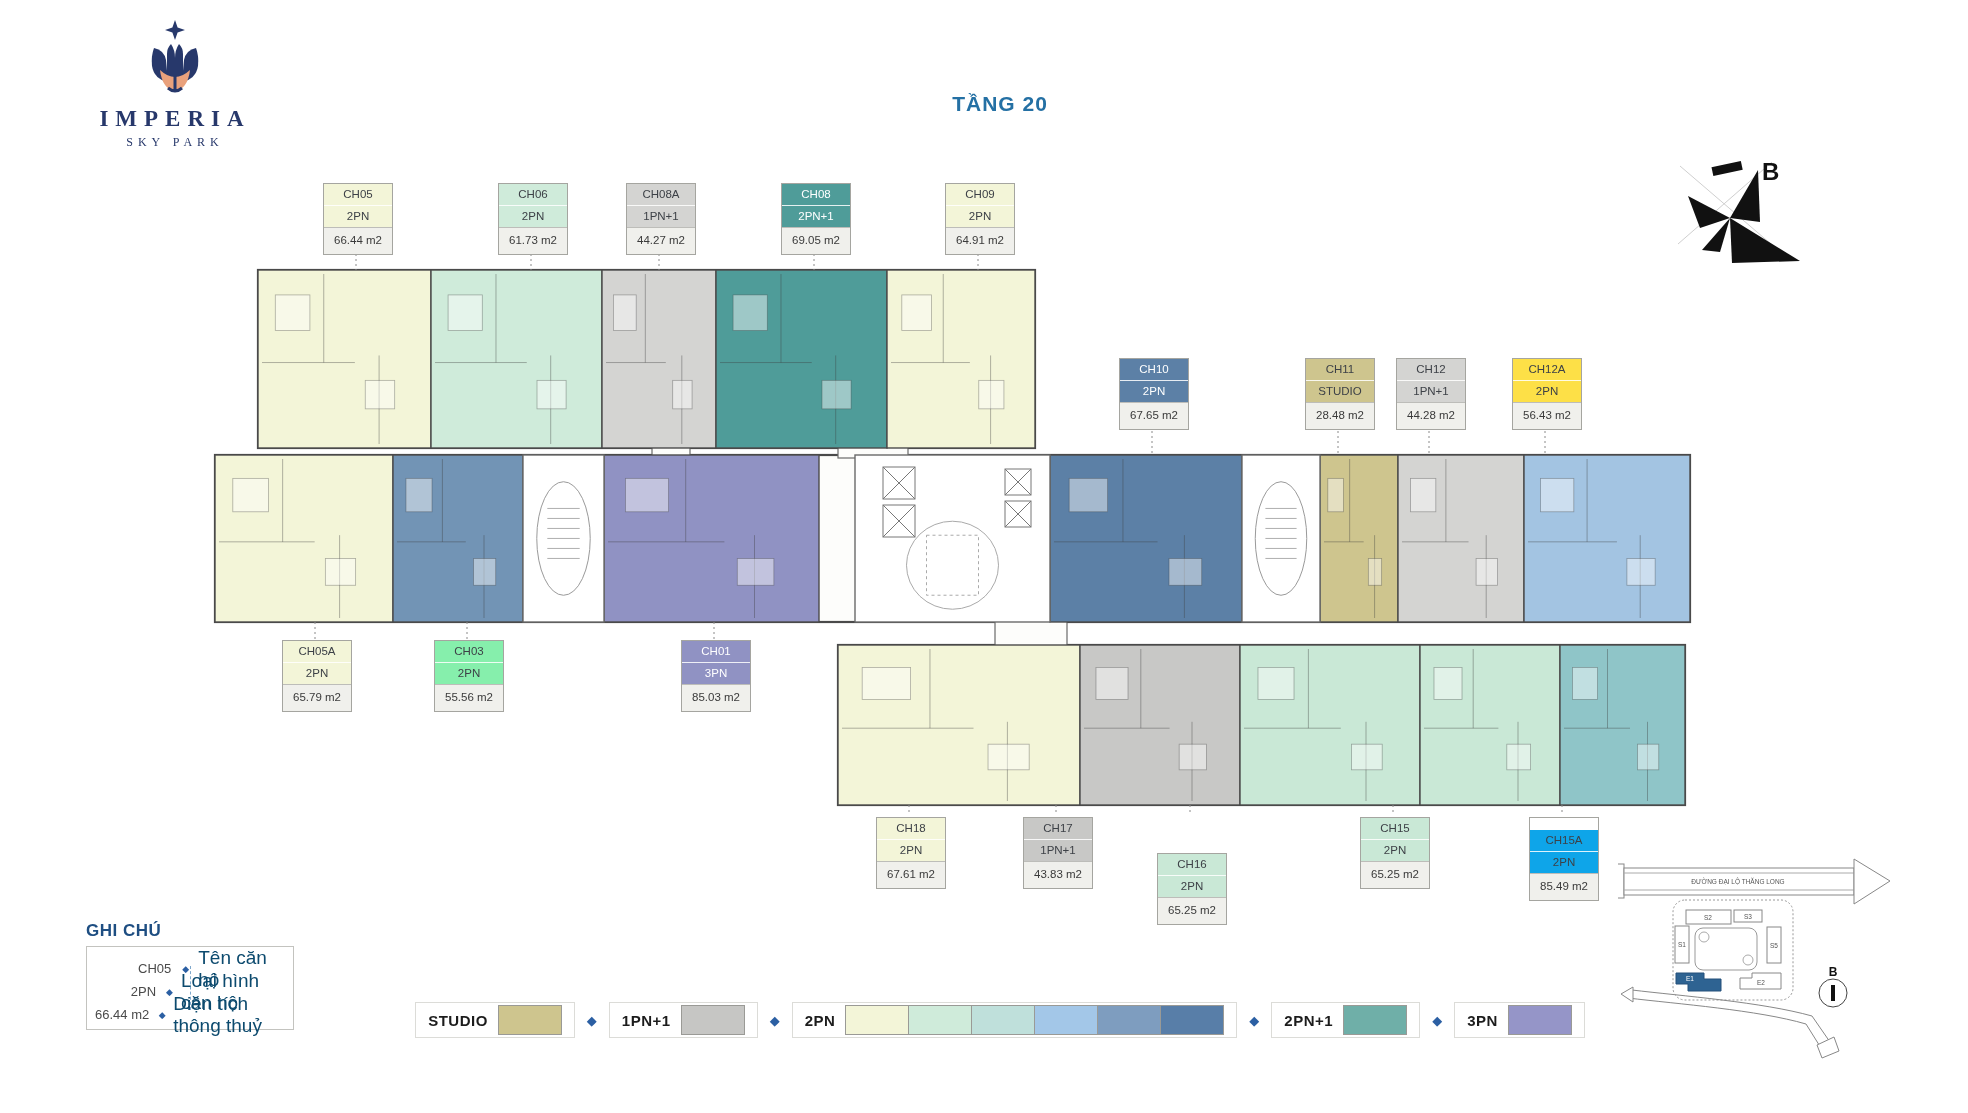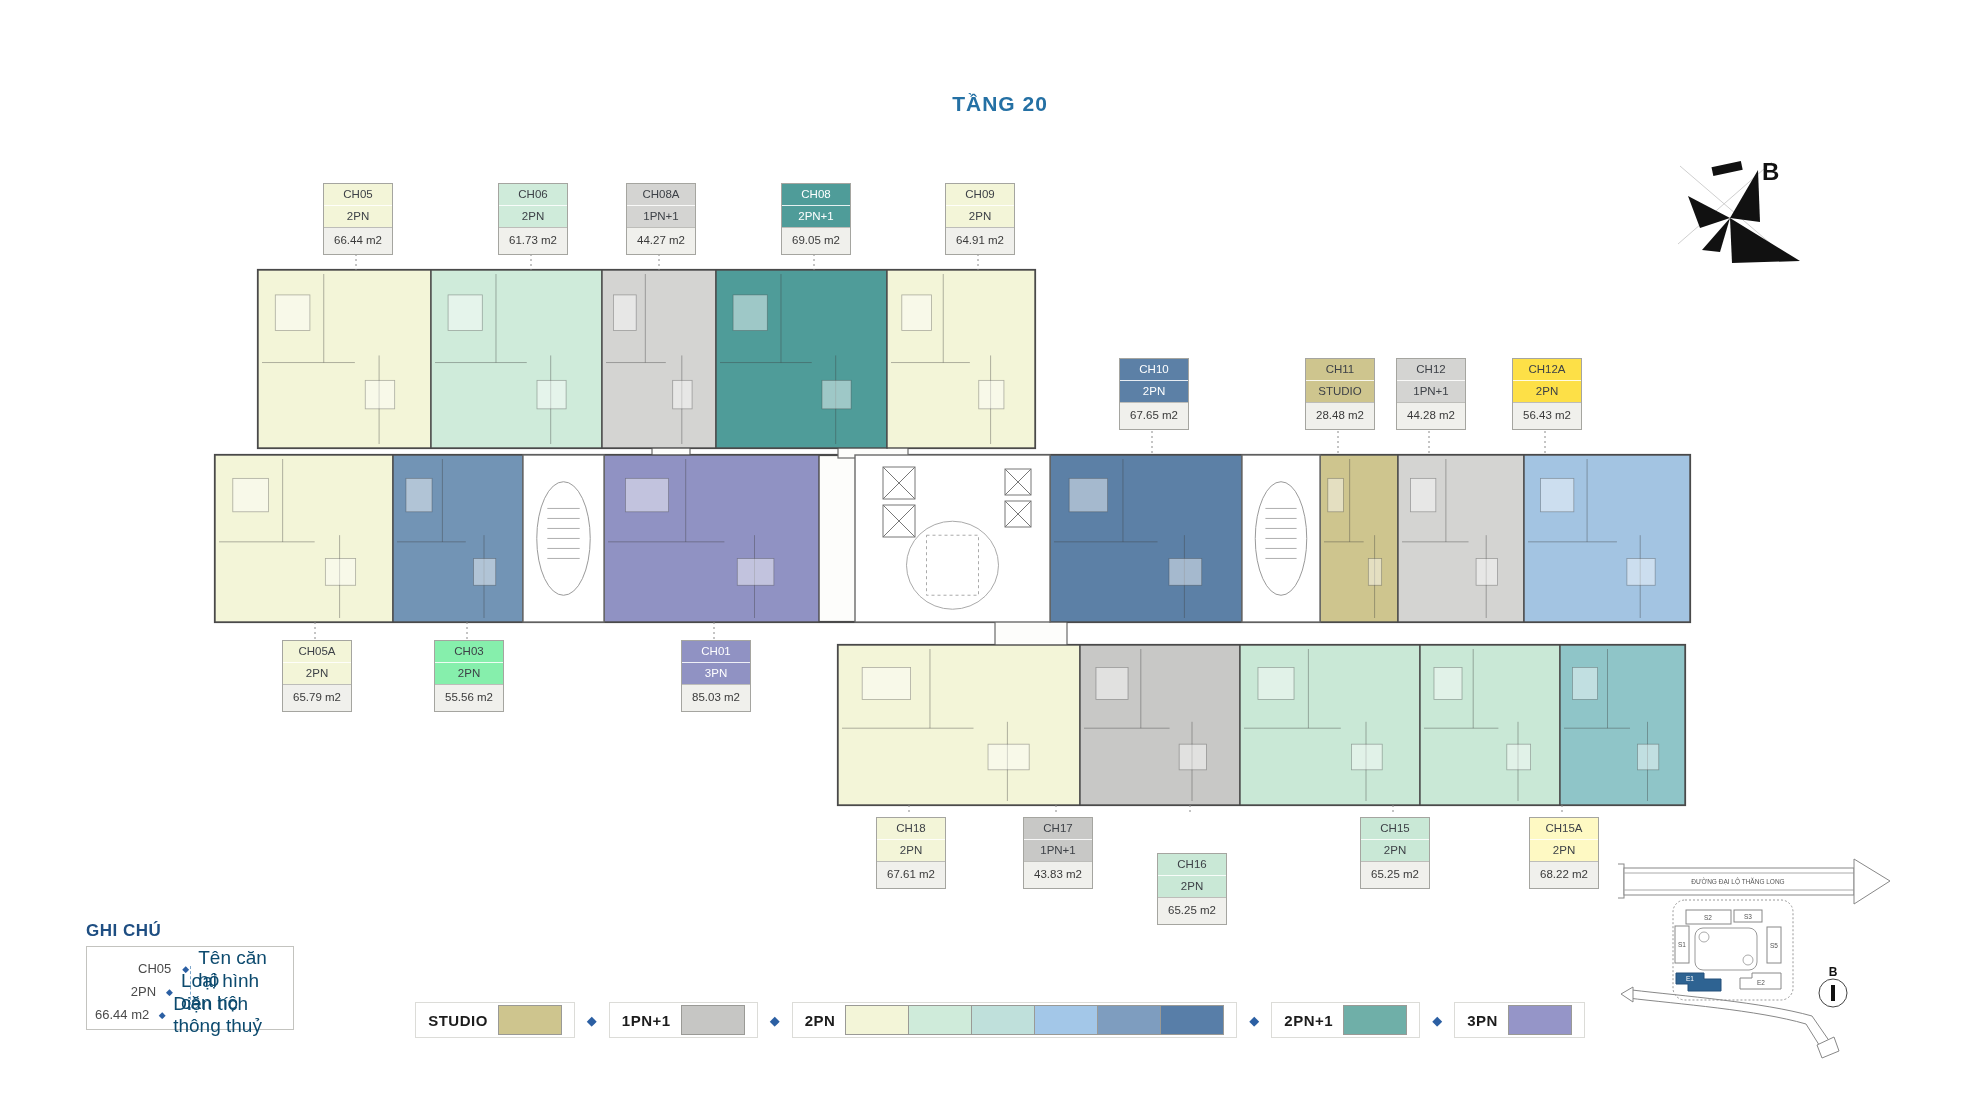--- a/index.html
+++ b/index.html
@@ -56,20 +56,33 @@
   
   .compass{position:absolute;left:1660px;top:148px;}
   .sitemap{position:absolute;left:1618px;top:852px;}
   .sm-text{font-size:6.5px;fill:#555;font-family:"Liberation Sans",sans-serif;}
 </style>
 </head>
 <body>
 
 <div class="stage">
 
+  <div class="logo">
+    <svg width="90" height="80" viewBox="0 0 90 80">
+      <path d="M45 2 l2.6 7.4 L55 12 l-7.4 2.6 L45 22 l-2.6-7.4 L35 12 l7.4-2.6 Z" fill="#27386B"></path>
+      <path d="M41 26 q4 6 4 14 v30 q-8-2-8-12 v-22 q0-6 4-10 Z" fill="#27386B"></path>
+      <path d="M49 26 q-4 6-4 14 v30 q8-2 8-12 v-22 q0-6-4-10 Z" fill="#27386B"></path>
+      <path d="M24 30 q10 2 12 12 l2 22 q-14-3-16-16 q-1-10 2-18 Z" fill="#27386B"></path>
+      <path d="M66 30 q-10 2-12 12 l-2 22 q14-3 16-16 q1-10-2-18 Z" fill="#27386B"></path>
+      <path d="M30 52 q15 14 30 0 q-2 18-15 22 q-13-4-15-22 Z" fill="#E9A17C"></path>
+      <path d="M45 58 v16 M38 70 q7 6 14 0" stroke="#27386B" stroke-width="3" fill="none"></path>
+    </svg>
+    <div class="brand">IMPERIA</div>
+    <div class="sub">SKY PARK</div>
+  </div>
 
   <div class="page-subtitle">TẦNG 20</div>
 
   <svg class="compass" width="150" height="115" viewBox="0 0 150 115">
     <path d="M20 18 L125 108 M18 96 L112 14" stroke="#CFCFCF" stroke-width="1"></path>
     <rect x="52" y="16" width="30" height="9" transform="rotate(-12 67 20)" fill="#111"></rect>
     <text x="102" y="32" font-size="24" font-weight="bold" fill="#111">B</text>
     <polygon points="70,70 98,22 100,74" fill="#111"></polygon>
     <polygon points="70,70 28,48 40,80" fill="#111"></polygon>
     <polygon points="70,70 42,102 60,104" fill="#111"></polygon>
@@ -314,25 +327,25 @@
         <div class="uc-area">65.25 m2</div>
       </div>
       <div class="unit-card" style="left: 1360px; top: 817px;">
         <div class="uc-head" style="background: rgb(201, 232, 214);">
           <div class="uc-code">CH15</div>
           <div class="uc-type">2PN</div>
         </div>
         <div class="uc-area">65.25 m2</div>
       </div>
       <div class="unit-card" style="left: 1529px; top: 817px;">
-        <div class="uc-head" style="background: #fef9c3;">
+        <div class="uc-head" style="background: #0ea5e9; margin-top: 12px;">
           <div class="uc-code">CH15A</div>
           <div class="uc-type">2PN</div>
         </div>
-        <div class="uc-area">68.22 m2</div>
+        <div class="uc-area">85.49 m2</div>
       </div>
     </div>
 
   <div class="legend-title">GHI CHÚ</div>
   <div class="legend-box">
     <div id="legend-rows">
         <div class="lg-row">
           <span class="lg-val">CH05</span>
           <span class="lg-dia">◆</span>
           <span class="lg-label">Tên căn hộ</span>

